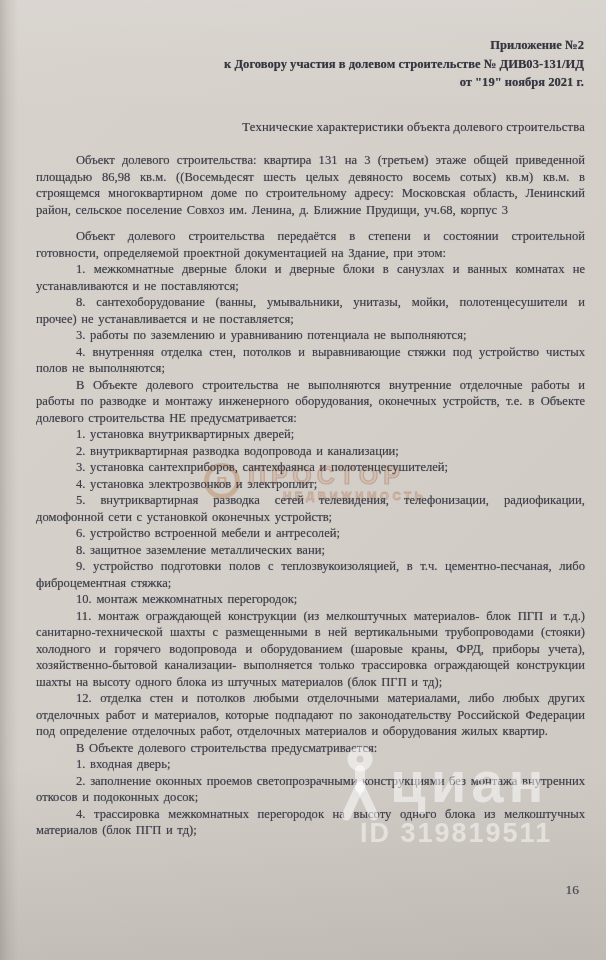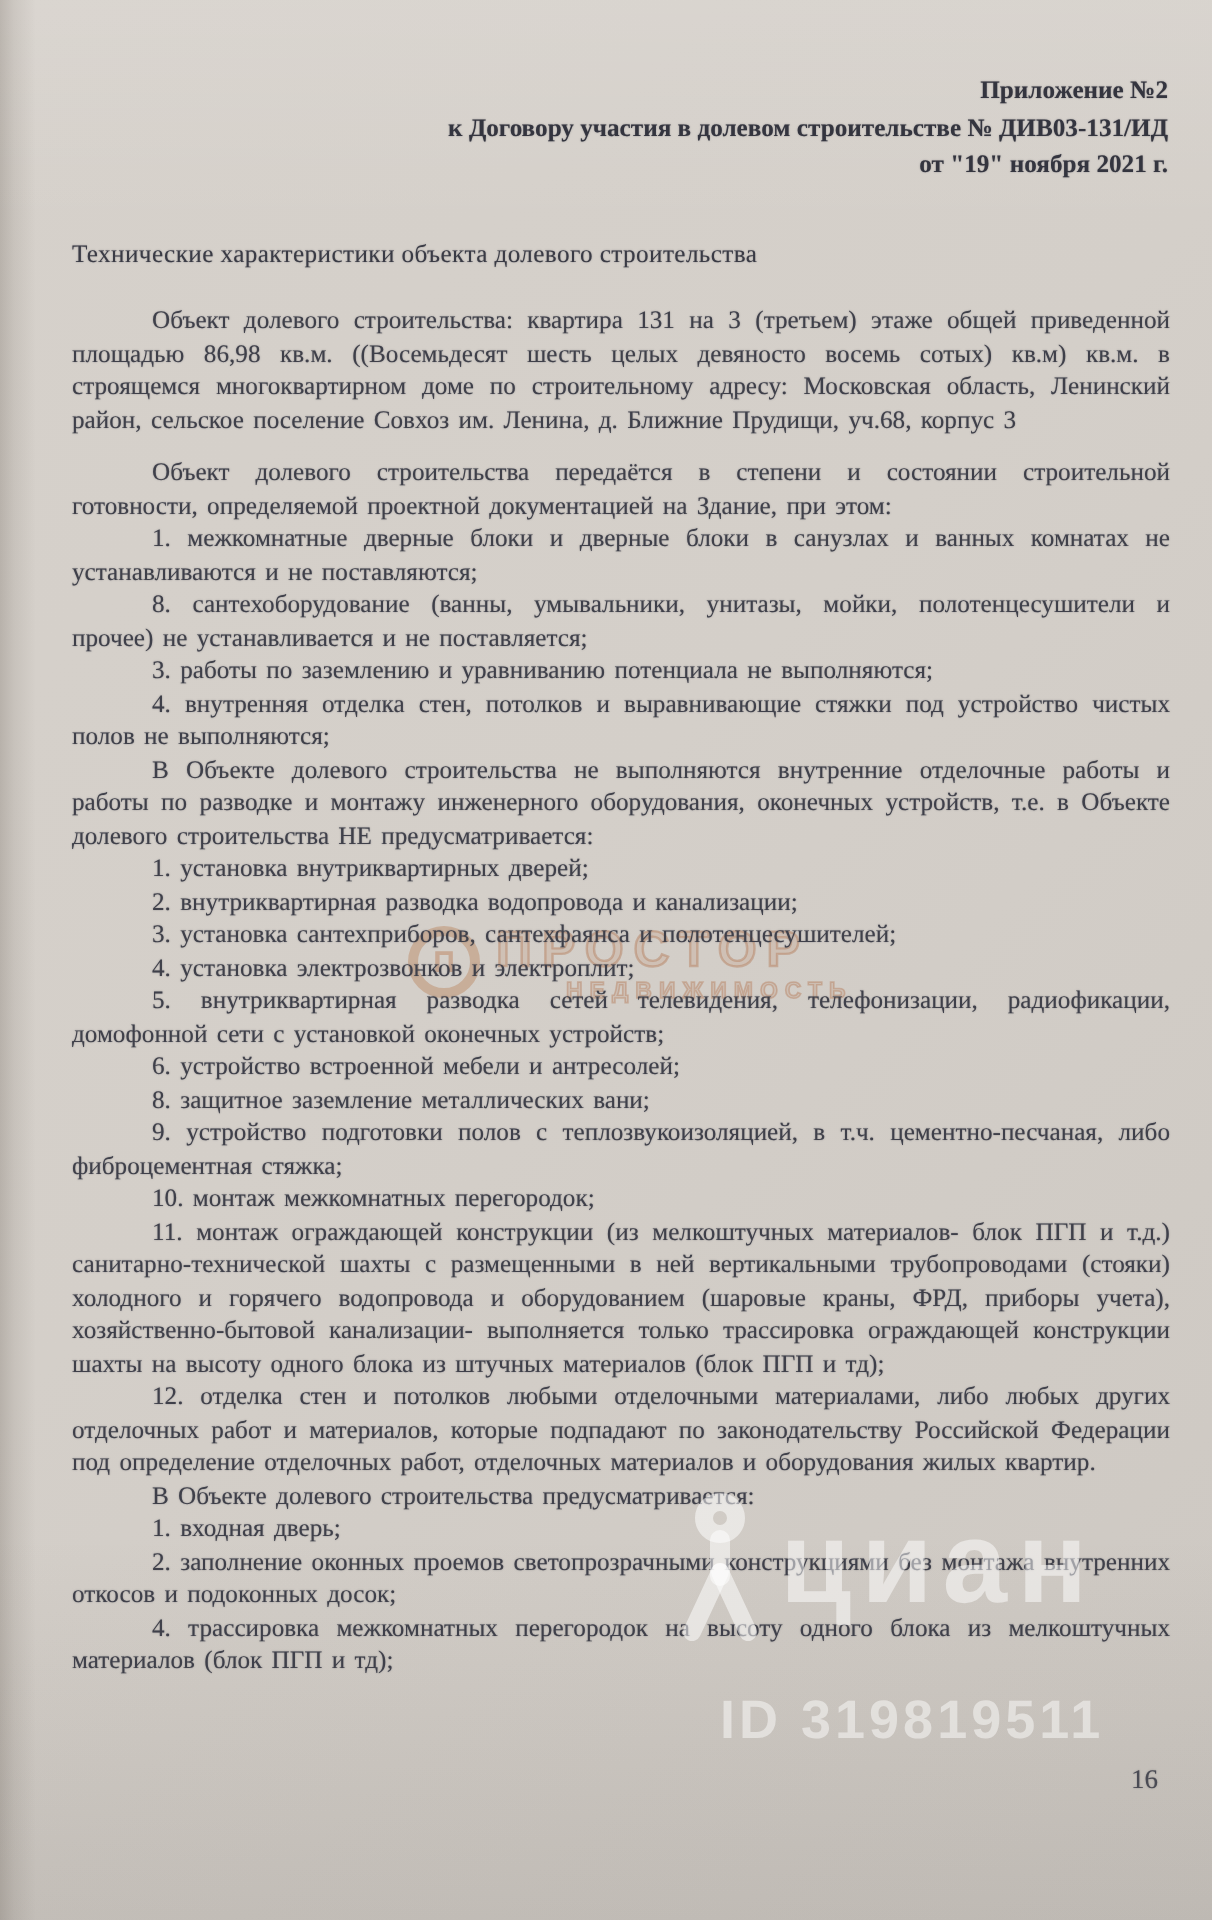--- a/index.html
+++ b/index.html
@@ -28,21 +28,21 @@
   }
   .doc-header {
     text-align: right;
     font-weight: bold;
     color: #34353f;
     font-size: 12.6px;
     line-height: 18.5px;
     padding-right: 1px;
   }
   .doc-title {
-    text-align: left;
+    text-align: right;
     margin-top: 27px;
     color: #3a3b45;
     letter-spacing: 0.2px;
   }
   .para-block { margin: 0; }
   .intro-block { margin-top: 17px; }
   .body-block { margin-top: 10px; }
   .para-block p {
     margin: 0;
     text-align: justify;
@@ -95,21 +95,21 @@
   }
   .wm-cian .cian-text {
     font-family: "Liberation Sans", sans-serif;
     font-size: 58px; font-weight: bold; letter-spacing: 5px;
     color: rgba(255,255,255,0.50);
     line-height: 72px;
     margin-left: 4px;
   }
   .wm-id {
     position: absolute;
-    left: 360px; top: 845px;
+    left: 360px; top: 818px;
     font-family: "Liberation Sans", sans-serif;
     font-size: 27px; font-weight: bold; letter-spacing: 2px;
     color: rgba(255,255,255,0.48);
     pointer-events: none;
   }
 </style>
 </head>
 <body>
 
 <div class="page">

